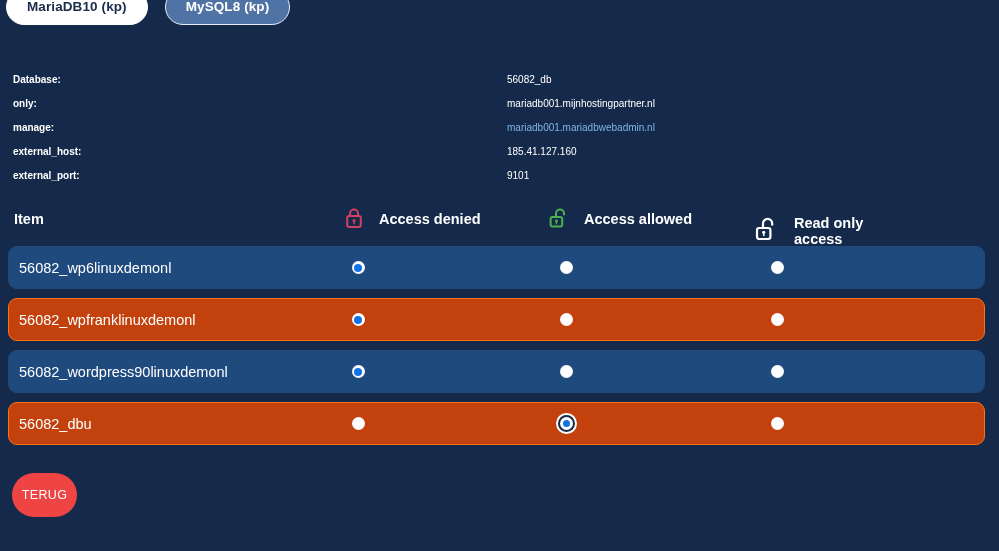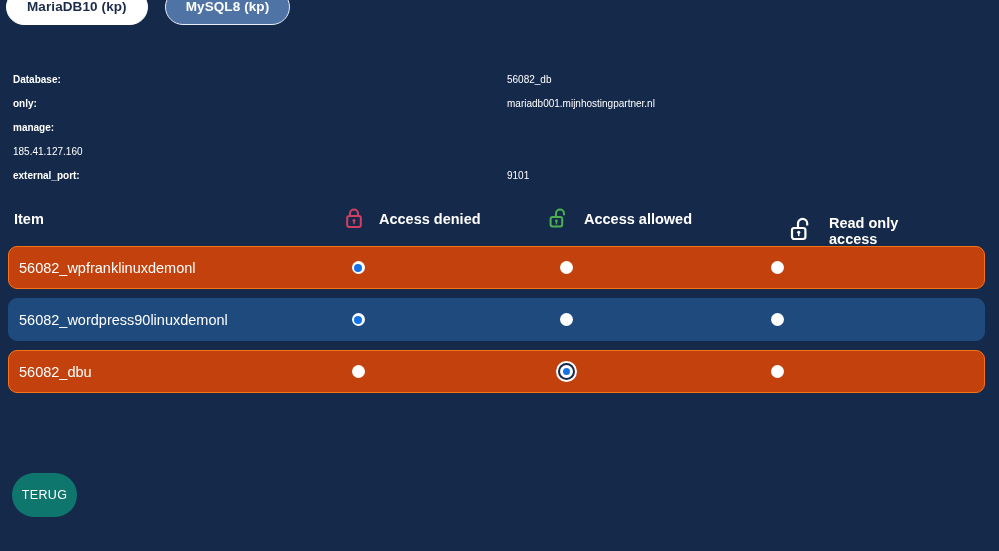--- a/index.html
+++ b/index.html
@@ -94,21 +94,21 @@
   .th-col {
     position: absolute;
     display: flex;
     align-items: center;
     gap: 15px;
     font-size: 14.5px;
     font-weight: bold;
   }
   .th-col.c1 { left: 344px; }
   .th-col.c2 { left: 549px; text-align: right; }
-  .th-col.c3 { left: 790px; margin-top: 23px; }
+  .th-col.c3 { left: 755px; margin-top: 23px; }
 
   .lock-icon { display: block; }
 
   
   .rows {
     position: absolute;
     top: 246px;
     left: 8px;
     width: 977px;
   }
@@ -186,21 +186,21 @@
   }
 
   
   .back-btn {
     position: absolute;
     left: 12px;
     top: 473px;
     width: 65px;
     height: 44px;
     border-radius: 24px;
-    background: #0f766e;
+    background: #ef4444;
     color: #ffffff;
     border: none;
     font-size: 12.5px;
     font-weight: normal;
     letter-spacing: 0.4px;
     font-family: "Liberation Sans", sans-serif;
     cursor: pointer;
     display: flex;
     align-items: center;
     justify-content: center;
@@ -222,22 +222,24 @@
   <div class="info-row">
     <div class="info-label">Database:</div>
     <div class="info-value">56082_db</div>
   </div>
   <div class="info-row">
     <div class="info-label">only:</div>
     <div class="info-value">mariadb001.mijnhostingpartner.nl</div>
   </div>
   <div class="info-row">
     <div class="info-label">manage:</div>
-  </div>
-  <div class="info-row">
+    <div class="info-value link">mariadb001.mariadbwebadmin.nl</div>
+  </div>
+  <div class="info-row">
+    <div class="info-label">external_host:</div>
     <div class="info-value">185.41.127.160</div>
   </div>
   <div class="info-row">
     <div class="info-label">external_port:</div>
     <div class="info-value">9101</div>
   </div>
 </div>
 
 <div class="table-header">
   <div class="th-item">Item</div>
@@ -274,20 +276,32 @@
         <circle cx="8.7" cy="16.3" r="1.6" fill="#ffffff"></circle>
         <rect x="8" y="16.7" width="1.5" height="3.4" fill="#ffffff"></rect>
       </svg>
     </span>
     <span>Read only access</span>
   </div>
 </div>
 
 <div class="rows">
 
+  <div class="row light">
+    <div class="row-label">56082_wp6linuxdemonl</div>
+    <div class="radio-cell c1">
+      <span class="radio checked"></span>
+    </div>
+    <div class="radio-cell c2">
+      <span class="radio"></span>
+    </div>
+    <div class="radio-cell c3">
+      <span class="radio"></span>
+    </div>
+  </div>
 
   <div class="row dark">
     <div class="row-label">56082_wpfranklinuxdemonl</div>
     <div class="radio-cell c1">
       <span class="radio checked"></span>
     </div>
     <div class="radio-cell c2">
       <span class="radio"></span>
     </div>
     <div class="radio-cell c3">

